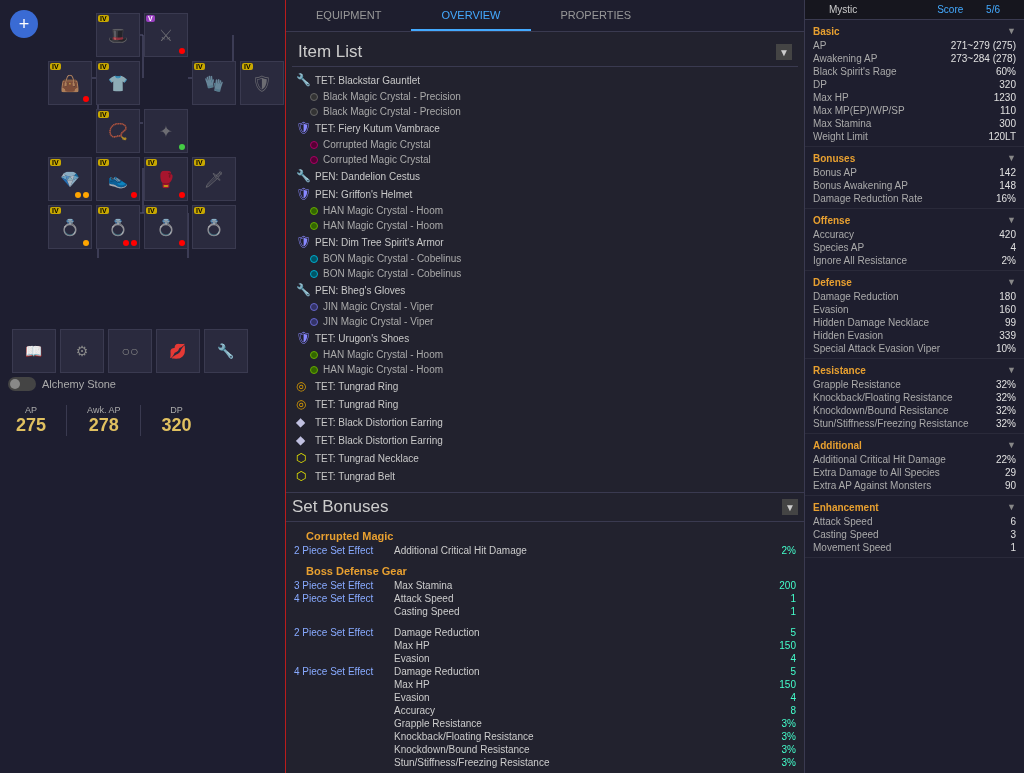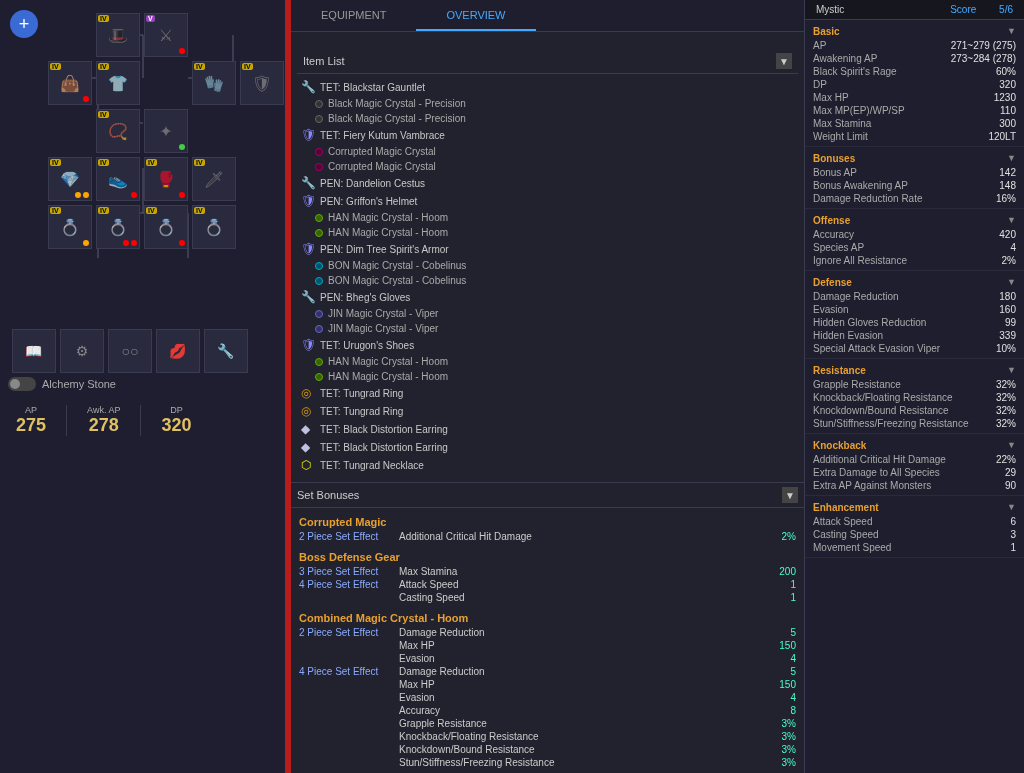--- a/index.html
+++ b/index.html
@@ -194,22 +194,21 @@
       justify-content: center;
       cursor: pointer;
     }
 
     
     .main-content {
       flex: 1;
       display: flex;
       flex-direction: column;
       background: #22222e;
-      border-left: 6px solid #b91c1c;
-      gap: 11px;
+      border-left: 1px solid #b91c1c;
     }
 
     
     .tab-bar {
       display: flex;
       background: #1e1e2e;
       border-bottom: 1px solid #3a3a50;
       height: 32px;
     }
 
@@ -239,21 +238,21 @@
     .panel-header {
       display: flex;
       justify-content: space-between;
       align-items: center;
       padding: 4px 6px;
       border-bottom: 1px solid #3a3a50;
       margin-bottom: 4px;
     }
 
     .panel-header-title {
-      font-size: 11px;
+      font-size: 17px;
       color: #ccc;
     }
 
     .collapse-btn {
       width: 16px;
       height: 16px;
       background: #444;
       color: #ccc;
       border: none;
       cursor: pointer;
@@ -310,20 +309,21 @@
 
     .set-group {
       padding: 4px 8px;
     }
 
     .set-name {
       color: #e8a030;
       font-size: 11px;
       font-weight: bold;
       margin-bottom: 2px;
+      margin-left: 12px;
     }
 
     .set-effect-row {
       display: flex;
       align-items: center;
       padding: 1px 0;
     }
 
     .set-piece-label {
       color: #88aaff;
@@ -349,21 +349,21 @@
     .right-panel {
       width: 220px;
       background: #1e1e2e;
       border-left: 1px solid #3a3a50;
       overflow-y: auto;
       flex-shrink: 0;
     }
 
     .right-panel-header {
       background: #16161e;
-      padding: 4px 11px;
+      padding: 4px 24px;
       display: flex;
       justify-content: space-between;
       align-items: center;
       border-bottom: 1px solid #3a3a50;
     }
 
     .right-panel-title {
       color: #ccc;
       font-size: 10px;
     }
@@ -561,20 +561,21 @@
         <span class="stat-value">320</span>
       </div>
     </div>
   </div>
 
   <div class="main-content">
 
     <div class="tab-bar">
       <div class="tab">EQUIPMENT</div>
       <div class="tab active">OVERVIEW</div>
+      <div class="tab">PROPERTIES</div>
     </div>
 
     <div class="item-list-panel">
       <div class="panel-header">
         <span class="panel-header-title">Item List</span>
         <button class="collapse-btn">▼</button>
       </div>
 
       <div class="item-list-scroll">
 
@@ -716,21 +717,20 @@
           <span class="set-effect-value">1</span>
         </div>
         <div class="set-effect-row">
           <span class="set-piece-label"></span>
           <span class="set-effect-name">Casting Speed</span>
           <span class="set-effect-value">1</span>
         </div>
       </div>
 
       <div class="set-group">
-        <div class="set-name">Combined Magic Crystal - Hoom</div>
         <div class="set-effect-row">
           <span class="set-piece-label">2 Piece Set Effect</span>
           <span class="set-effect-name">Damage Reduction</span>
           <span class="set-effect-value">5</span>
         </div>
         <div class="set-effect-row">
           <span class="set-piece-label"></span>
           <span class="set-effect-name">Max HP</span>
           <span class="set-effect-value" style="color:#4fc">150</span>
         </div>
@@ -876,21 +876,21 @@
       </div>
       <div class="stat-line">
         <span class="stat-line-label">Damage Reduction</span>
         <span class="stat-line-value">180</span>
       </div>
       <div class="stat-line">
         <span class="stat-line-label">Evasion</span>
         <span class="stat-line-value">160</span>
       </div>
       <div class="stat-line">
-        <span class="stat-line-label">Hidden Gloves Reduction</span>
+        <span class="stat-line-label">Hidden Damage Necklace</span>
         <span class="stat-line-value">99</span>
       </div>
       <div class="stat-line">
         <span class="stat-line-label">Hidden Evasion</span>
         <span class="stat-line-value">339</span>
       </div>
       <div class="stat-line">
         <span class="stat-line-label">Special Attack Evasion Viper</span>
         <span class="stat-line-value">10%</span>
       </div>
@@ -914,21 +914,21 @@
         <span class="stat-line-value">32%</span>
       </div>
       <div class="stat-line">
         <span class="stat-line-label">Stun/Stiffness/Freezing Resistance</span>
         <span class="stat-line-value">32%</span>
       </div>
     </div>
 
     <div class="stat-section">
       <div class="stat-section-title">
-        <span>Knockback</span>
+        <span>Additional</span>
         <span class="stat-collapse-arrow">▼</span>
       </div>
       <div class="stat-line">
         <span class="stat-line-label">Additional Critical Hit Damage</span>
         <span class="stat-line-value">22%</span>
       </div>
       <div class="stat-line">
         <span class="stat-line-label">Extra Damage to All Species</span>
         <span class="stat-line-value">29</span>
       </div>

